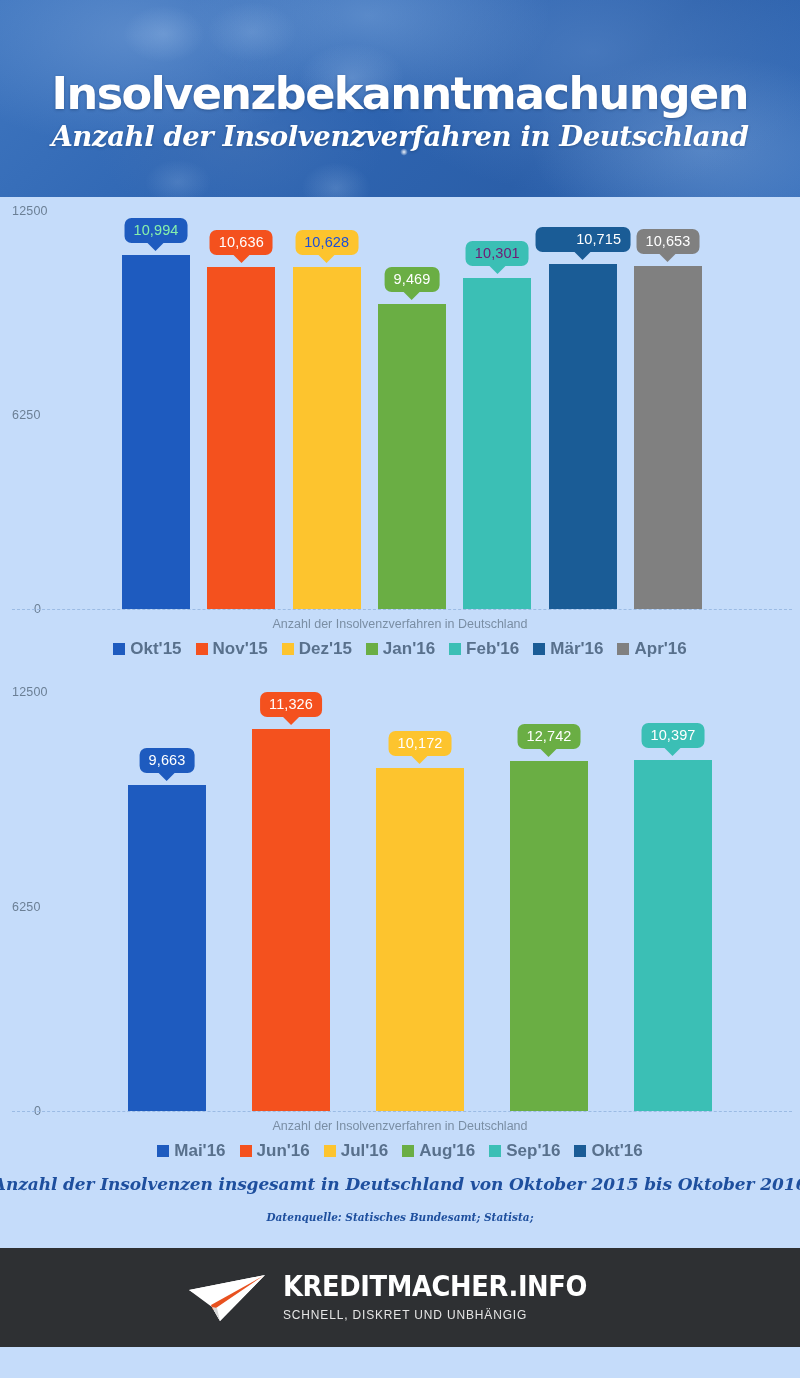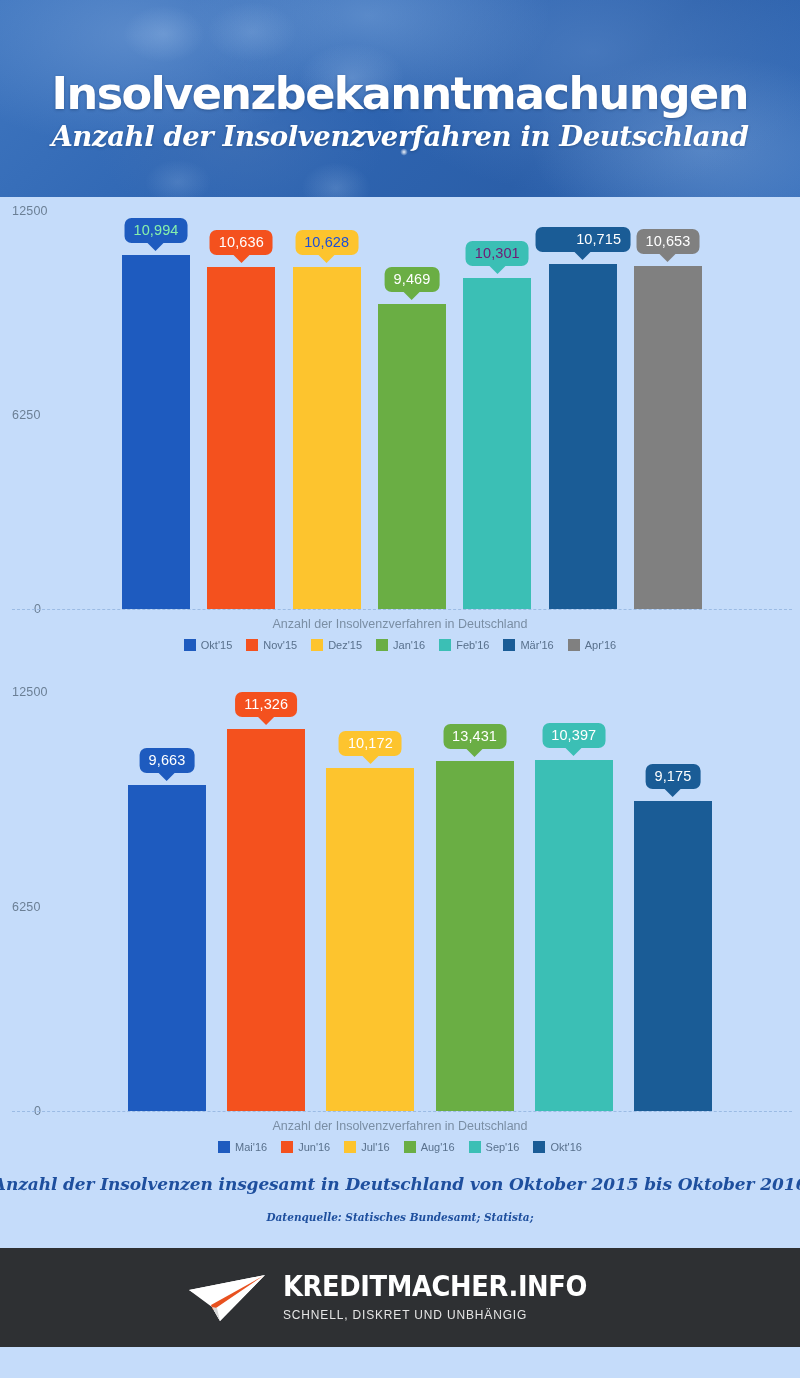--- a/index.html
+++ b/index.html
@@ -143,21 +143,21 @@
   .legend {
     position: absolute;
     width: 100%;
     display: flex;
     justify-content: center;
     align-items: center;
     gap: 14px;
   }
   .legend-item { display: flex; align-items: center; gap: 5px; }
   .legend-swatch { width: 12px; height: 12px; display: block; }
-  .legend-text { font-size: 11px; color: #5f7governing; }
+  .legend-text { font-size: 17px; color: #5f7governing; font-weight: bold; }
   .legend-text { color: #58708c; }
 
   
   .caption-area {
     position: relative;
     width: 800px; height: 89px;
     background: #c5dcfa;
     display: flex; flex-direction: column;
     align-items: center; justify-content: flex-start;
     padding-top: 15px;
@@ -304,30 +304,26 @@
         </div>
         <div class="bar-slot" style="width: 78px;">
           <div class="tip" style="background: rgb(244, 81, 30); color: rgb(244, 81, 30); bottom: 394px;"><span style="color: rgb(255, 255, 255); position: relative;">11,326</span></div>
           <div class="bar" title="Jun'16: 11,326" style="height: 382px; background: rgb(244, 81, 30);"></div>
         </div>
         <div class="bar-slot" style="width: 88px;">
           <div class="tip" style="background: rgb(253, 196, 46); color: rgb(253, 196, 46); bottom: 355px;"><span style="color: rgb(255, 255, 255); position: relative;">10,172</span></div>
           <div class="bar" title="Jul'16: 10,172" style="height: 343px; background: rgb(253, 196, 46);"></div>
         </div>
         <div class="bar-slot" style="width: 78px;">
-          <div class="tip" style="background: rgb(106, 174, 68); color: rgb(106, 174, 68); bottom: 362px;"><span style="color: rgb(255, 255, 255); position: relative;">13,431</span></div>
+          <div class="tip" style="background: rgb(106, 174, 68); color: rgb(106, 174, 68); bottom: 362px;"><span style="color: rgb(255, 255, 255); position: relative;">12,742</span></div>
           <div class="bar" title="Aug'16: 10,356" style="height: 350px; background: rgb(106, 174, 68);"></div>
         </div>
         <div class="bar-slot" style="width: 78px;">
           <div class="tip" style="background: rgb(59, 191, 181); color: rgb(59, 191, 181); bottom: 363px;"><span style="color: rgb(255, 255, 255); position: relative;">10,397</span></div>
           <div class="bar" title="Sep'16: 10,397" style="height: 351px; background: rgb(59, 191, 181);"></div>
-        </div>
-        <div class="bar-slot" style="width: 78px;">
-          <div class="tip" style="background: rgb(26, 92, 150); color: rgb(26, 92, 150); bottom: 322px;"><span style="color: rgb(255, 255, 255); position: relative;">9,175</span></div>
-          <div class="bar" title="Okt'16: 9,175" style="height: 310px; background: rgb(26, 92, 150);"></div>
         </div>
       </div>
     <div class="axis-caption" id="c2-caption" style="top: 444px;">Anzahl der Insolvenzverfahren in Deutschland</div>
     <div class="legend" id="c2-legend" style="top: 466px;">
         <div class="legend-item">
           <span class="legend-swatch" style="background: rgb(30, 91, 191);"></span>
           <span class="legend-text">Mai'16</span>
         </div>
         <div class="legend-item">
           <span class="legend-swatch" style="background: rgb(244, 81, 30);"></span>

